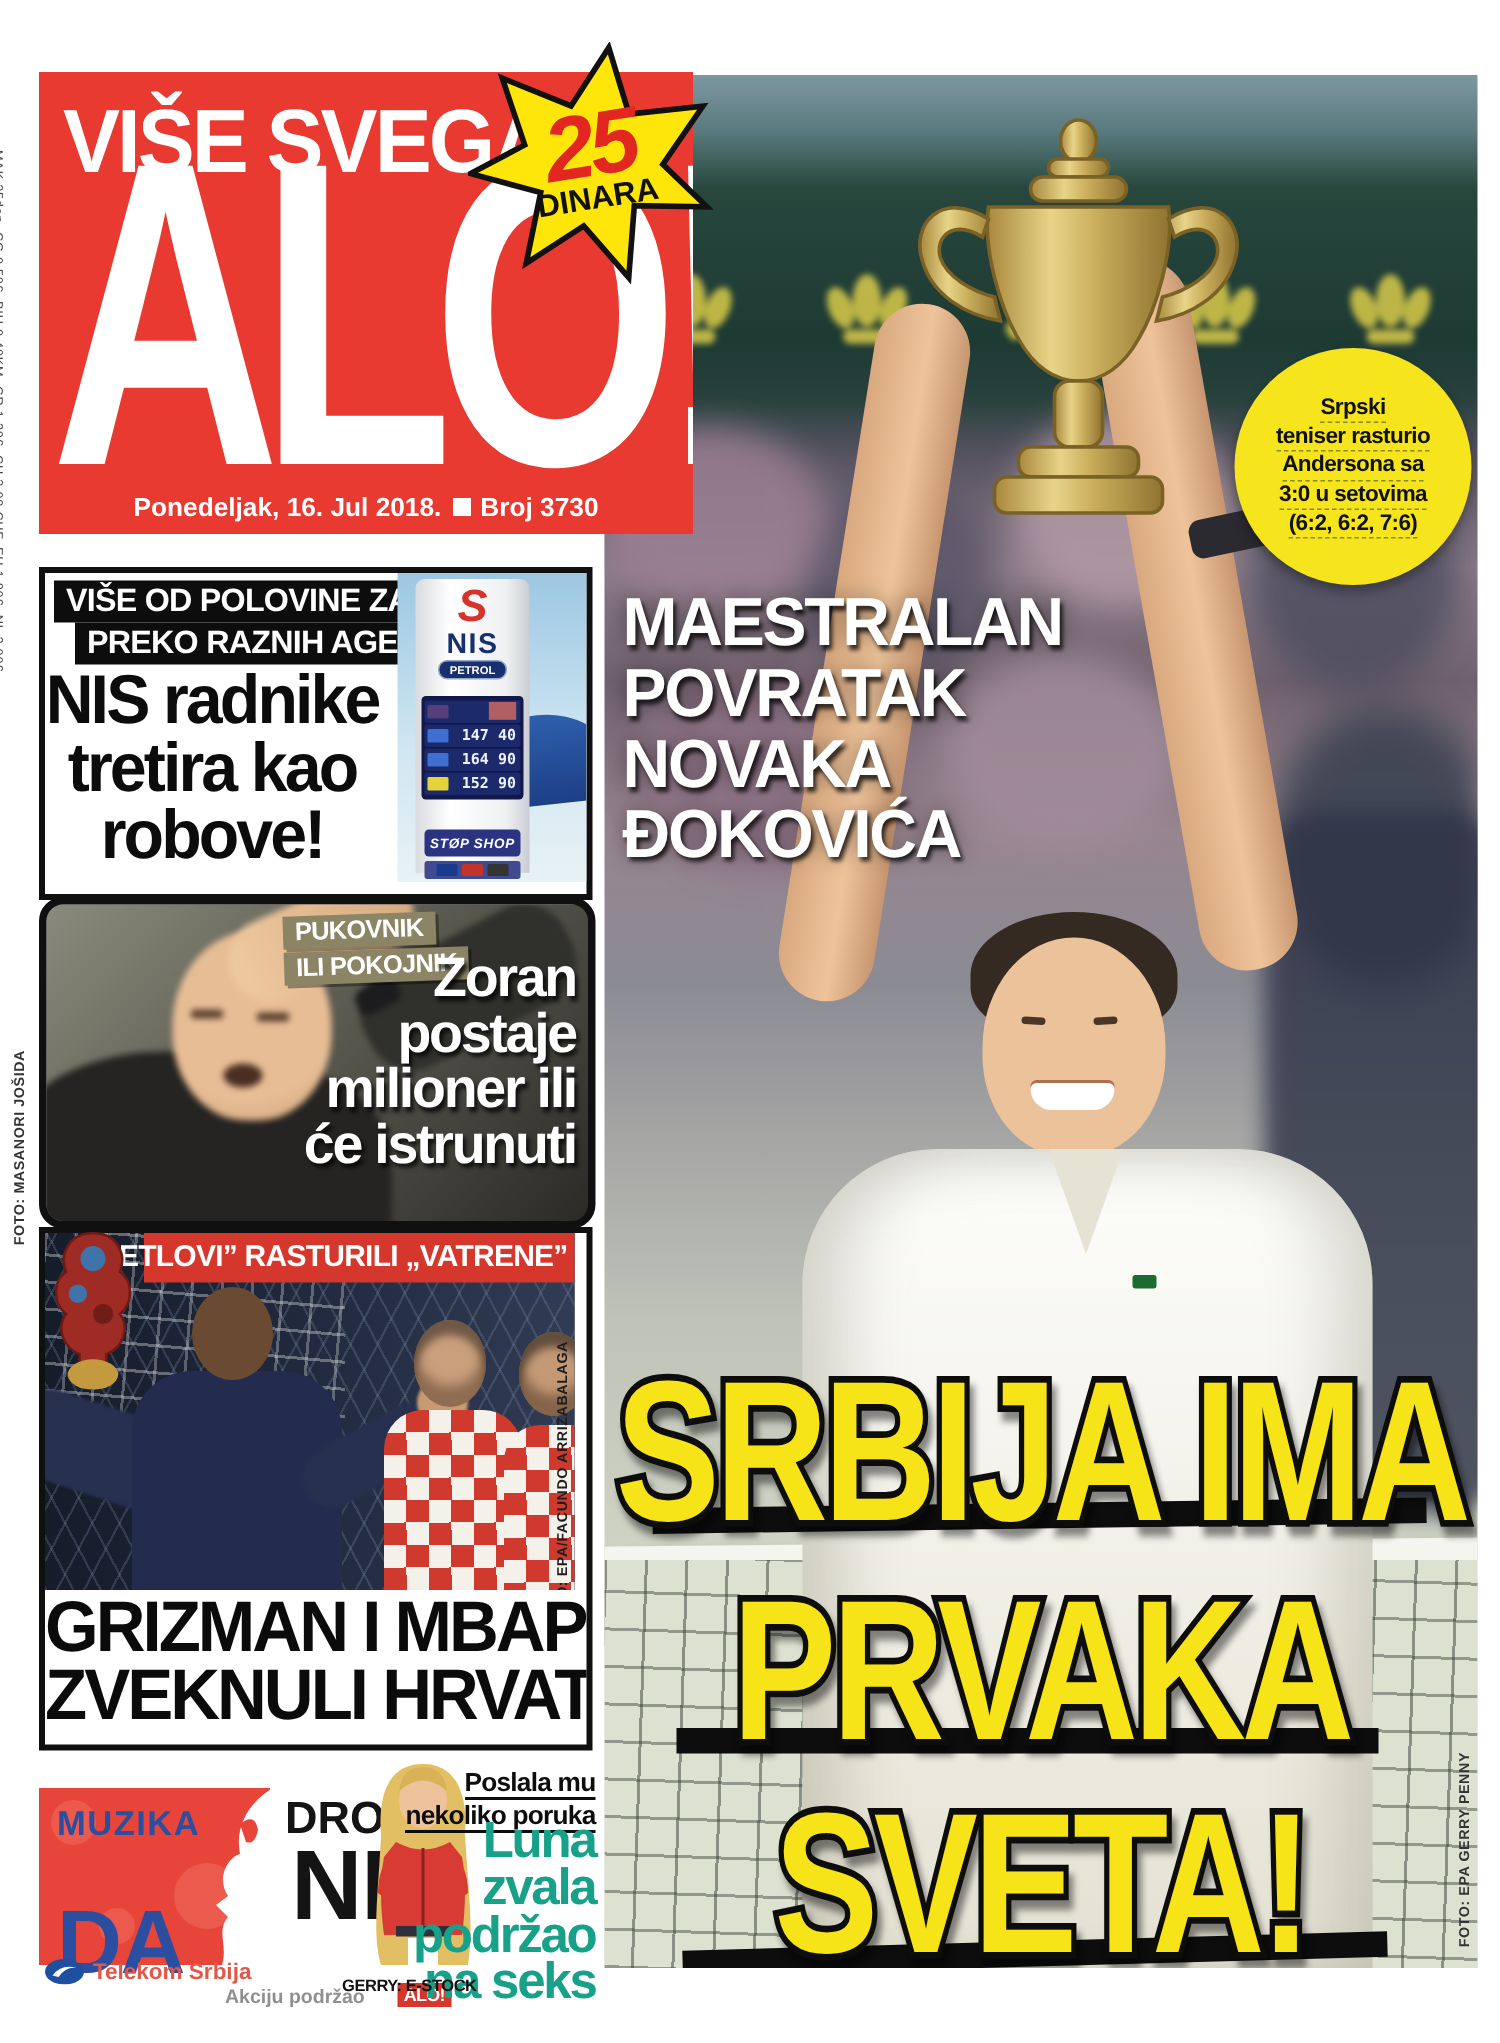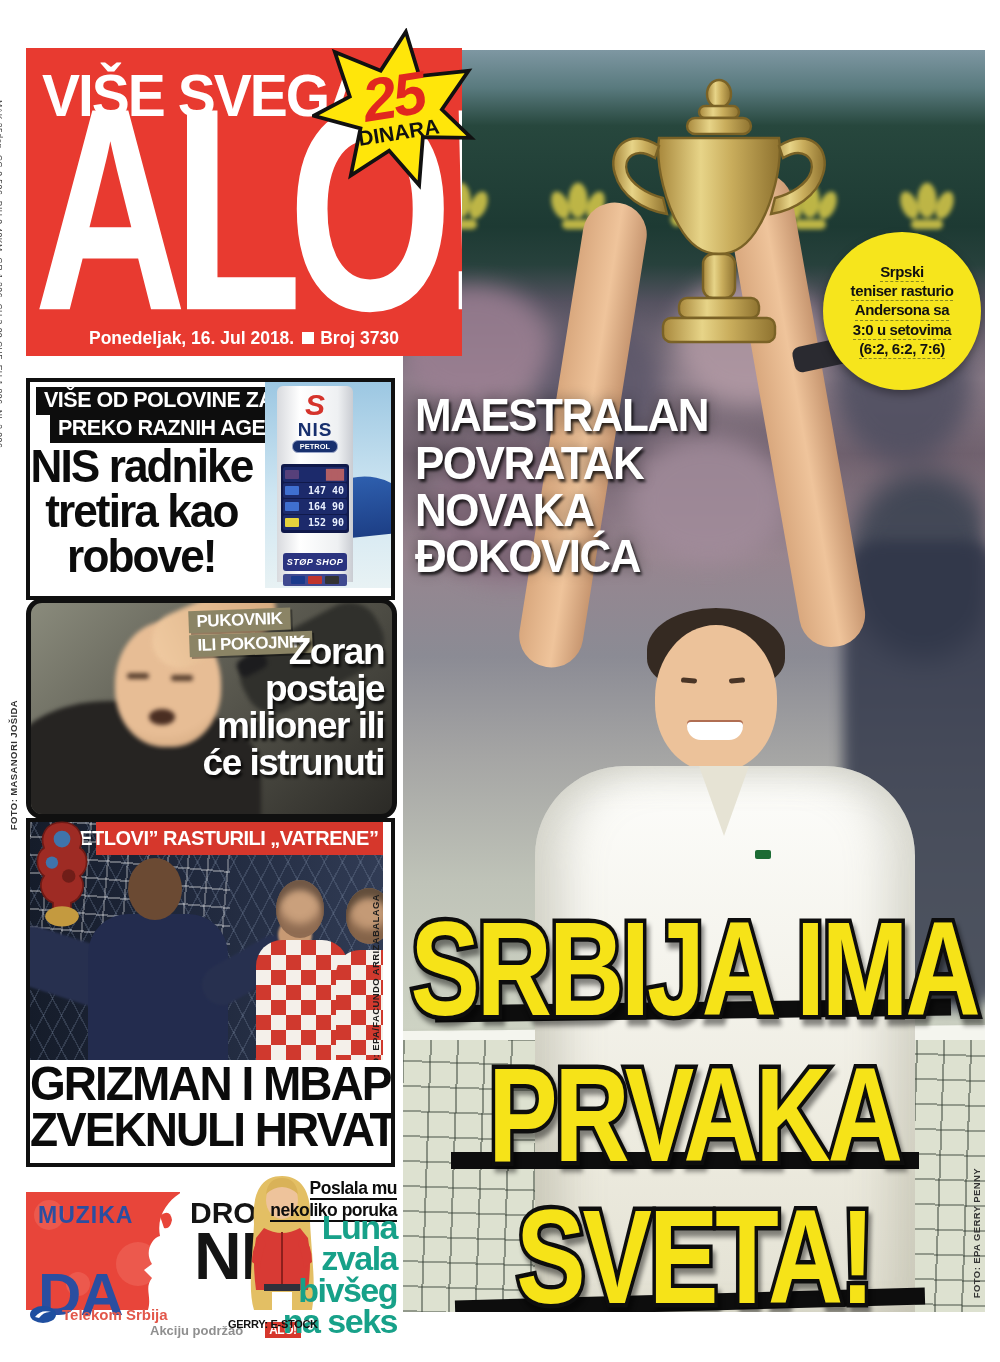--- a/index.html
+++ b/index.html
@@ -404,16 +404,16 @@
   <path d="M74,64 q10,8 10,26 l-8,6 q-2,-16 -6,-24 z" fill="#d83a34"></path>
   <rect x="36" y="112" width="36" height="7" fill="#30303a"></rect>
 </svg>
 <div class="abs lunakick">
   <span>Poslala mu</span><br>
   <span>nekoliko poruka</span>
 </div>
 <div class="abs lunahead">
   <div>Luna</div>
   <div>zvala</div>
-  <div>bivšeg</div>
+  <div>podržao</div>
   <div>na seks</div>
 </div>
 <div class="abs fotoestock">GERRY: E-STOCK</div>
 
 </body></html>

